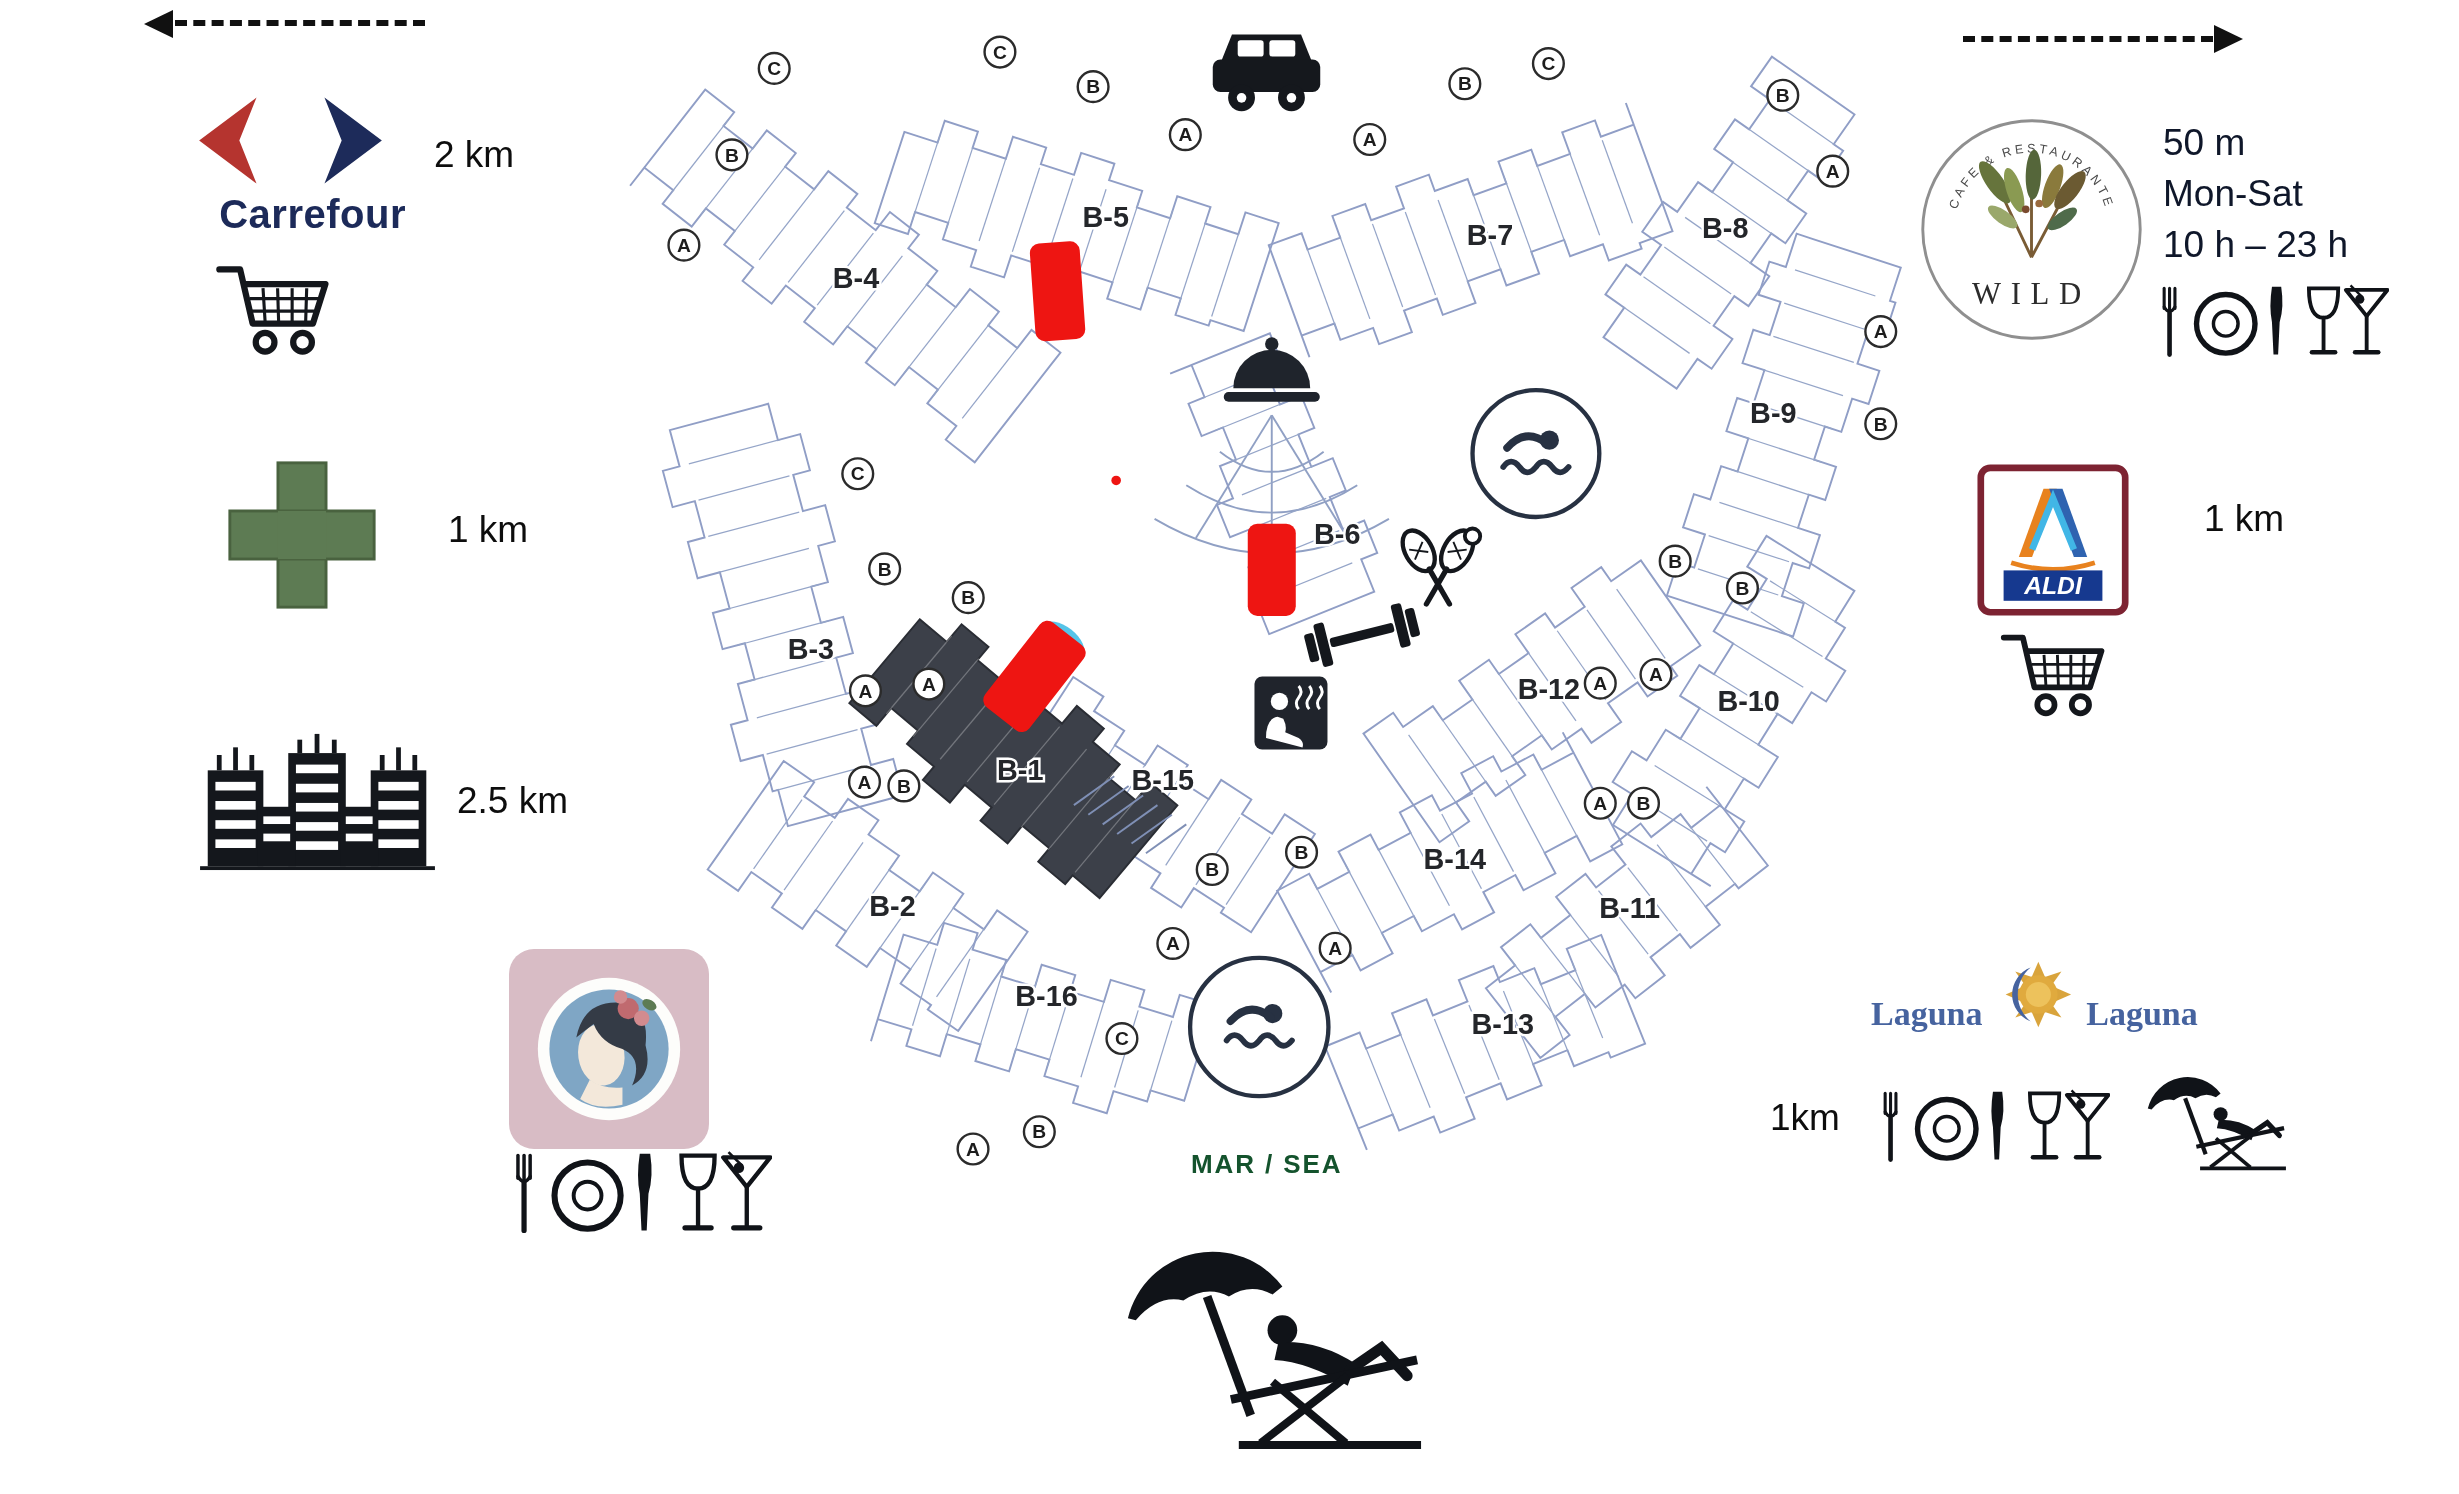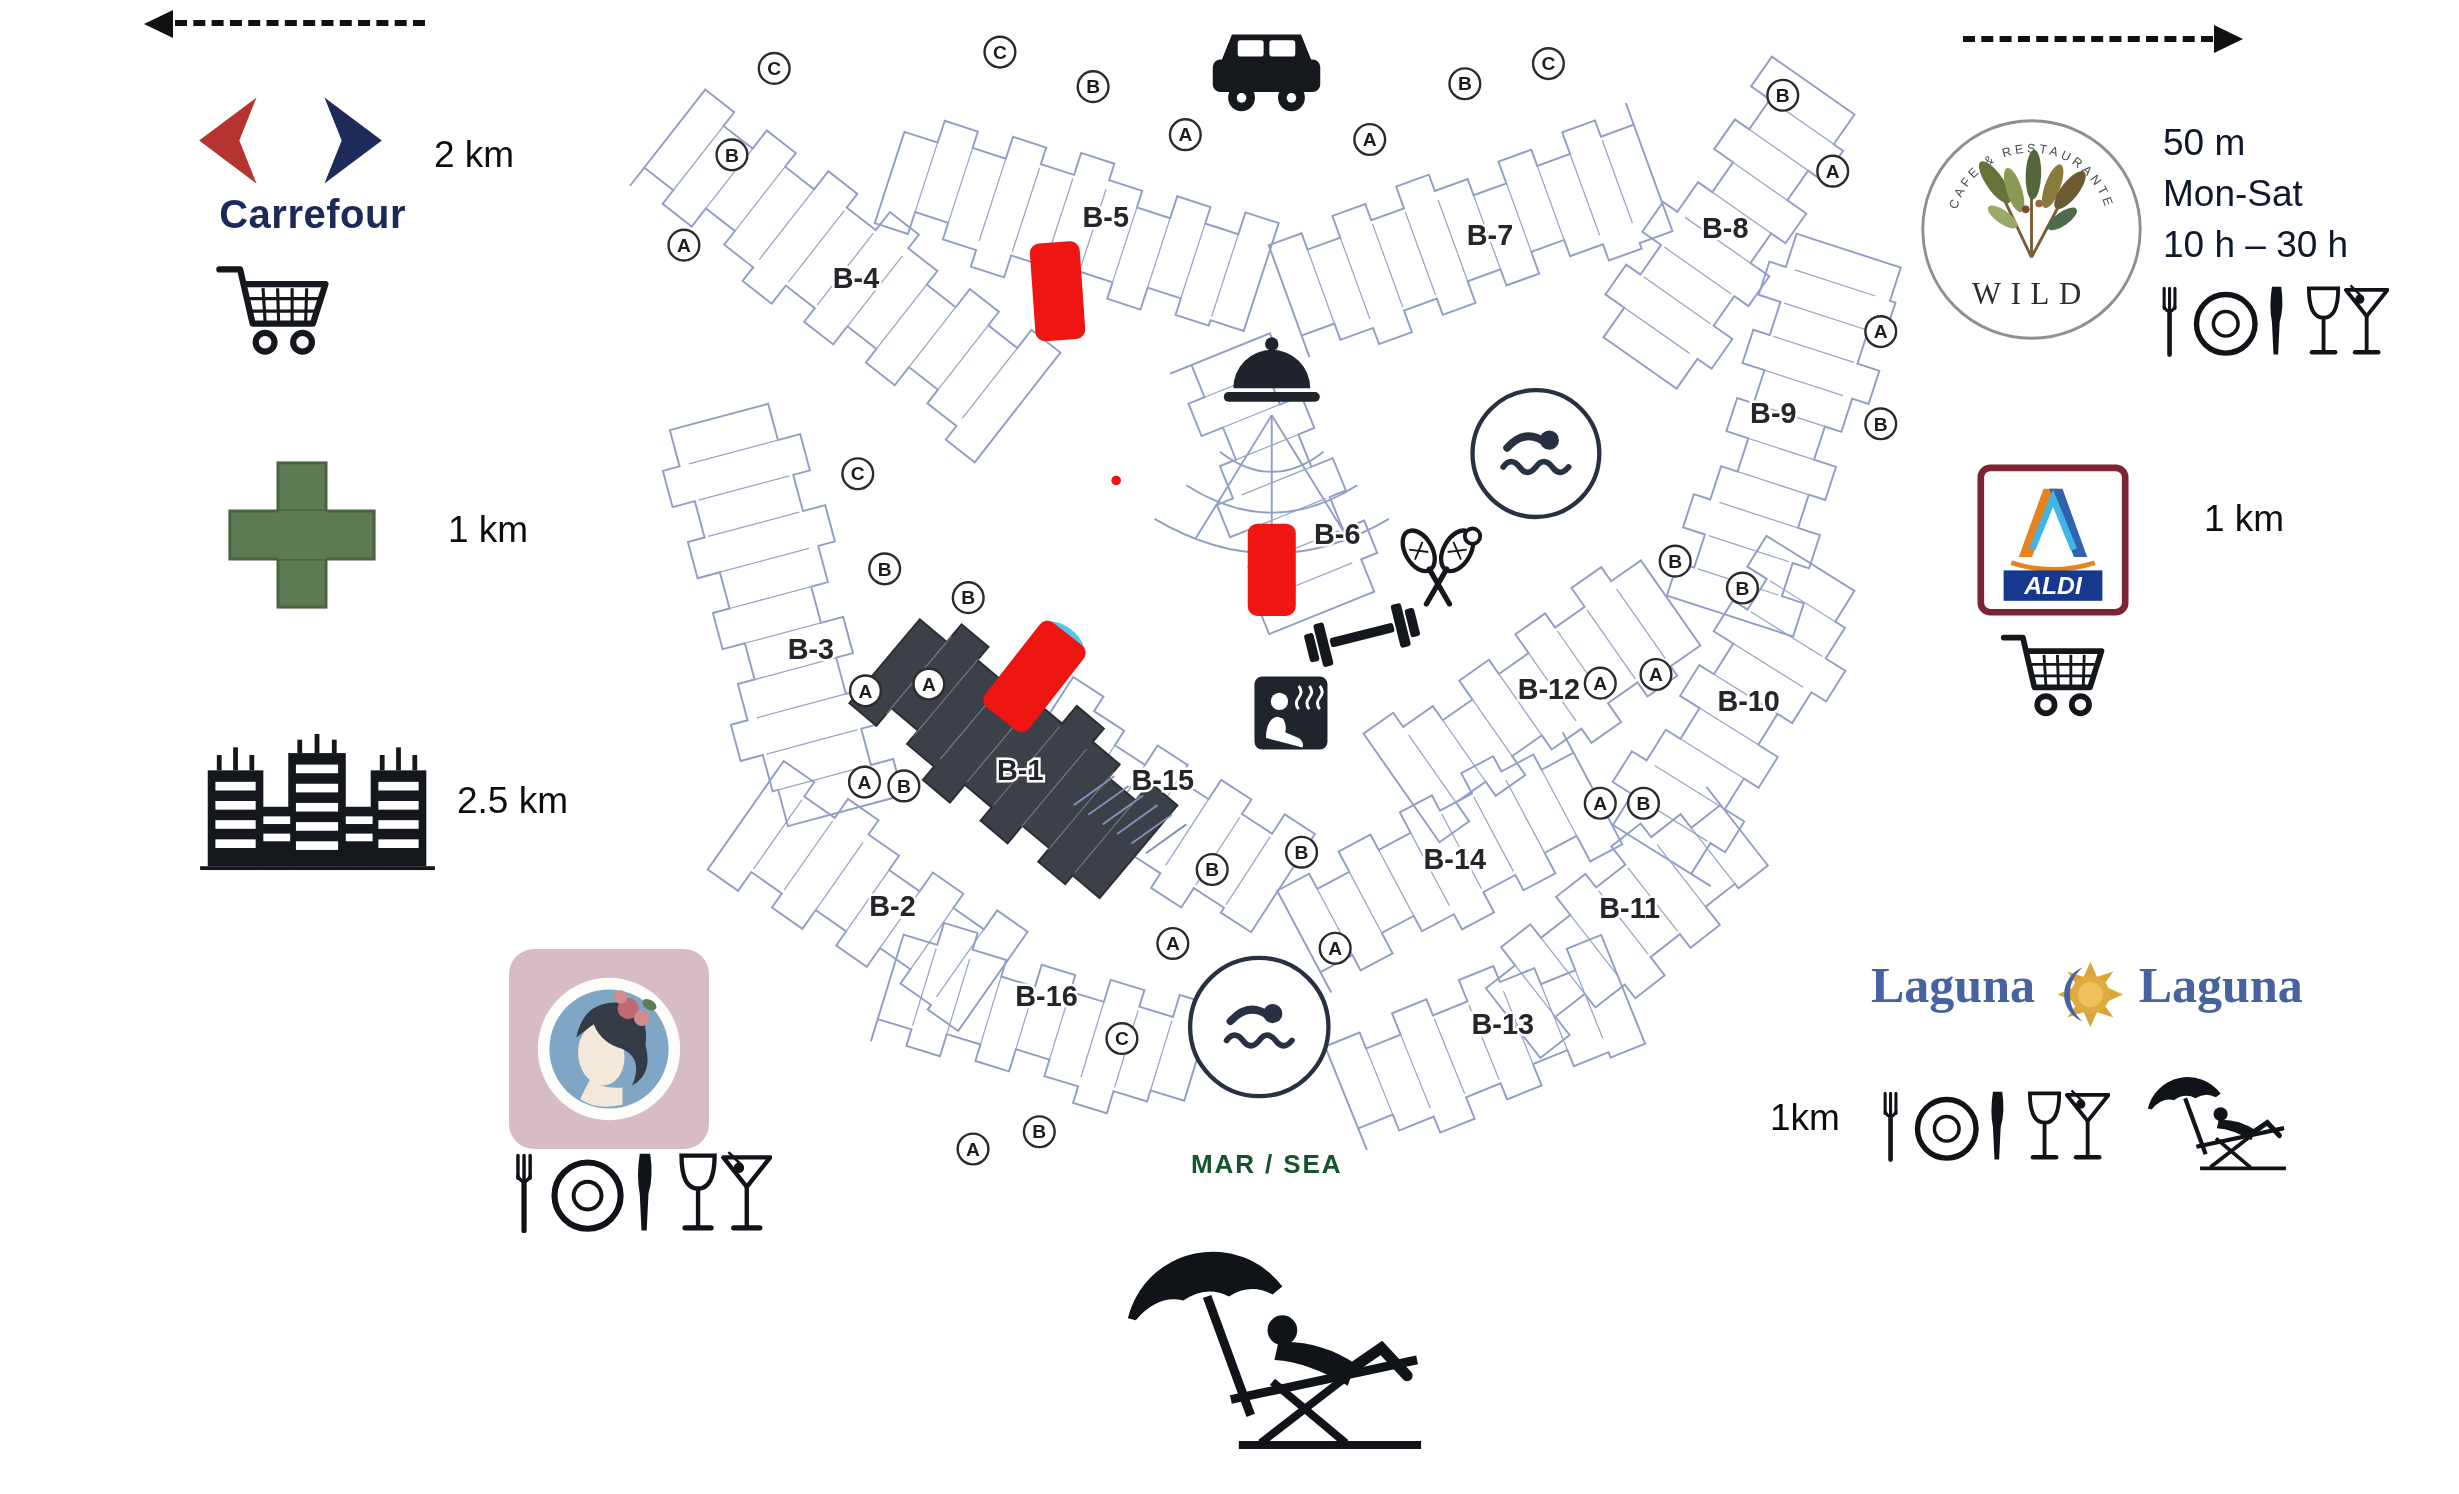--- a/index.html
+++ b/index.html
@@ -3,21 +3,21 @@
 <meta charset="utf-8">
 <style>
   html,body{margin:0;padding:0}
   body{background:#fff;font-family:"Liberation Sans",sans-serif}
   #canvas{position:relative;width:2459px;height:1495px;background:#fff;overflow:hidden}
   .abs{position:absolute}
   #map-svg{position:absolute;left:0;top:0}
   .dist{position:absolute;font-size:37px;color:#0d0d0d;white-space:nowrap}
   .carrefour-word{position:absolute;font-size:40px;font-weight:700;color:#1c2a59;letter-spacing:0.5px;text-align:right}
   .wild-lines div{font-size:37px;color:#0f172a;line-height:51px;white-space:nowrap}
-  .laguna-row{position:absolute;display:flex;align-items:flex-start;gap:13.4px;font-family:"Liberation Serif",serif;font-weight:700;color:#46639f;font-size:50px}
+  .laguna-row{position:absolute;display:flex;align-items:flex-end;gap:13.4px;font-family:"Liberation Serif",serif;font-weight:700;color:#46639f;font-size:34px}
   .sea{position:absolute;font-size:26px;font-weight:700;letter-spacing:1.9px;color:#14532d}
   .arrow{position:absolute;height:33px}
   .dashline{position:absolute;border-top:6.7px dashed #111}
   .head{position:absolute;width:0;height:0;border-top:14.4px solid transparent;border-bottom:14.4px solid transparent}
   .blabel{font:600 30px "Liberation Sans",sans-serif;fill:#24262a;paint-order:stroke;stroke:#ffffff;stroke-width:5px}
   .mletter{font:700 20px "Liberation Sans",sans-serif;fill:#1c1c1c}
 </style>
 </head>
 <body>
 
@@ -607,21 +607,21 @@
         <ellipse cx="32" cy="-10" rx="7" ry="18" fill="#4f6b4a" transform="rotate(55 32 -10)"></ellipse>
         <circle cx="-6" cy="-20" r="4" fill="#7a4a2e"></circle>
           <circle cx="8" cy="-26" r="4" fill="#9a6a3e"></circle>
       </g>
       <text x="119" y="196" text-anchor="middle" font-family="Liberation Serif,serif" font-size="32" letter-spacing="10" fill="#2c2c2c">WILD</text>
     </svg>
   </div>
   <div class="abs wild-lines" style="left:2163px;top:117px">
     <div>50 m</div>
     <div>Mon-Sat</div>
-    <div>10 h – 30 h</div>
+    <div>10 h – 23 h</div>
   </div>
   <div class="abs" style="left:2158px;top:279px">
     <svg width="231" height="85" viewBox="0 0 300 110">
         <use href="#dining"></use>
       </svg>
   </div>
 
   <div class="abs" style="left:1977px;top:464px">
     <svg width="152" height="152" viewBox="0 0 160 160">
       <rect x="4" y="4" width="152" height="152" rx="10" fill="#fff" stroke="#7d2332" stroke-width="7"></rect>

